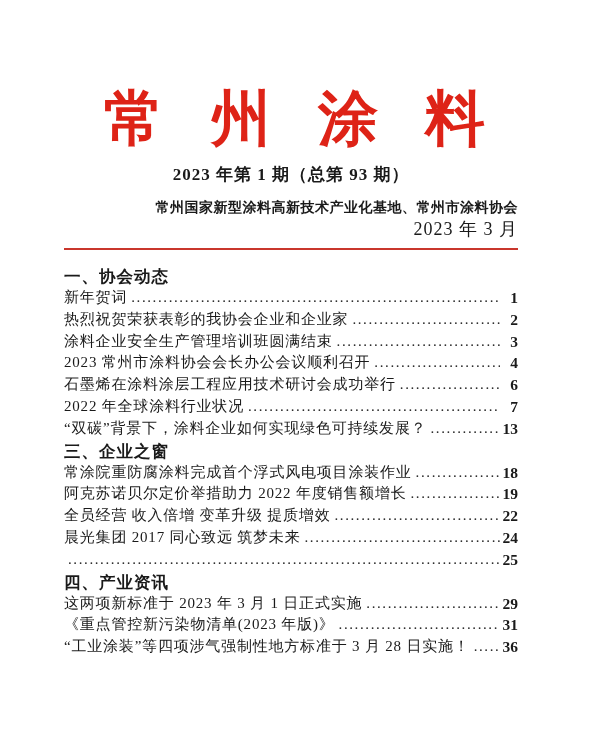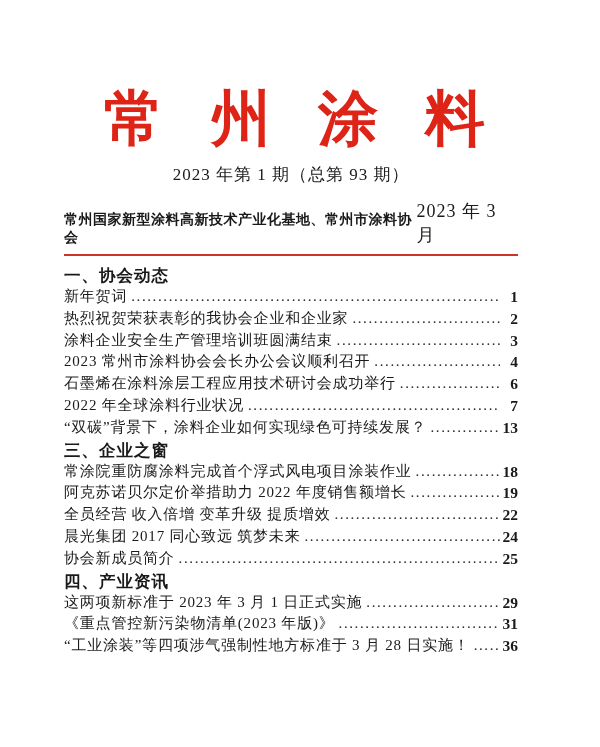--- a/index.html
+++ b/index.html
@@ -29,30 +29,31 @@
     line-height: 66px;
     letter-spacing: 47px;
     padding-left: 40px;
     text-align: center;
     white-space: nowrap;
   }
   .issue-line {
     margin-top: 11px;
     text-align: center;
     font-size: 17px;
-    font-weight: normal;
+    font-weight: bold;
     letter-spacing: 1px;
   }
   .masthead-row {
     margin-top: 13px;
     display: flex;
     justify-content: space-between;
     align-items: flex-end;
     border-bottom: 2px solid #c9362c;
     padding-bottom: 7px;
+    flex-direction: column;
   }
   .publisher {
     font-size: 14px;
     font-weight: bold;
     letter-spacing: 0.5px;
   }
   .issue-date {
     font-size: 18px;
     font-weight: normal;
     letter-spacing: 1px;
@@ -62,21 +63,21 @@
     margin-top: 12px;
     text-align: center;
     font-family: "Liberation Sans", "DejaVu Sans", sans-serif;
     font-size: 25px;
     font-weight: bold;
     letter-spacing: 27px;
     padding-left: 27px;
     white-space: nowrap;
   }
   .toc {
-    margin-top: 8px;
+    margin-top: 15px;
   }
   .toc-heading {
     font-family: "Liberation Sans", "DejaVu Sans", sans-serif;
     font-size: 16.5px;
     font-weight: bold;
     line-height: 22px;
     letter-spacing: 1px;
   }
   .toc-row {
     display: flex;
@@ -195,21 +196,20 @@
     <span class="toc-page">22</span>
   </div>
 
   <div class="toc-row">
     <span class="toc-title">晨光集团 2017 同心致远 筑梦未来</span>
     <span class="toc-leader"></span>
     <span class="toc-page">24</span>
   </div>
 
   <div class="toc-row">
-    <span class="toc-title">协会新成员简介</span>
     <span class="toc-leader"></span>
     <span class="toc-page">25</span>
   </div>
 </div>
 
   <div class="toc-section">
     <div class="toc-heading">四、产业资讯</div>
 
   <div class="toc-row">
     <span class="toc-title">这两项新标准于 2023 年 3 月 1 日正式实施</span>

